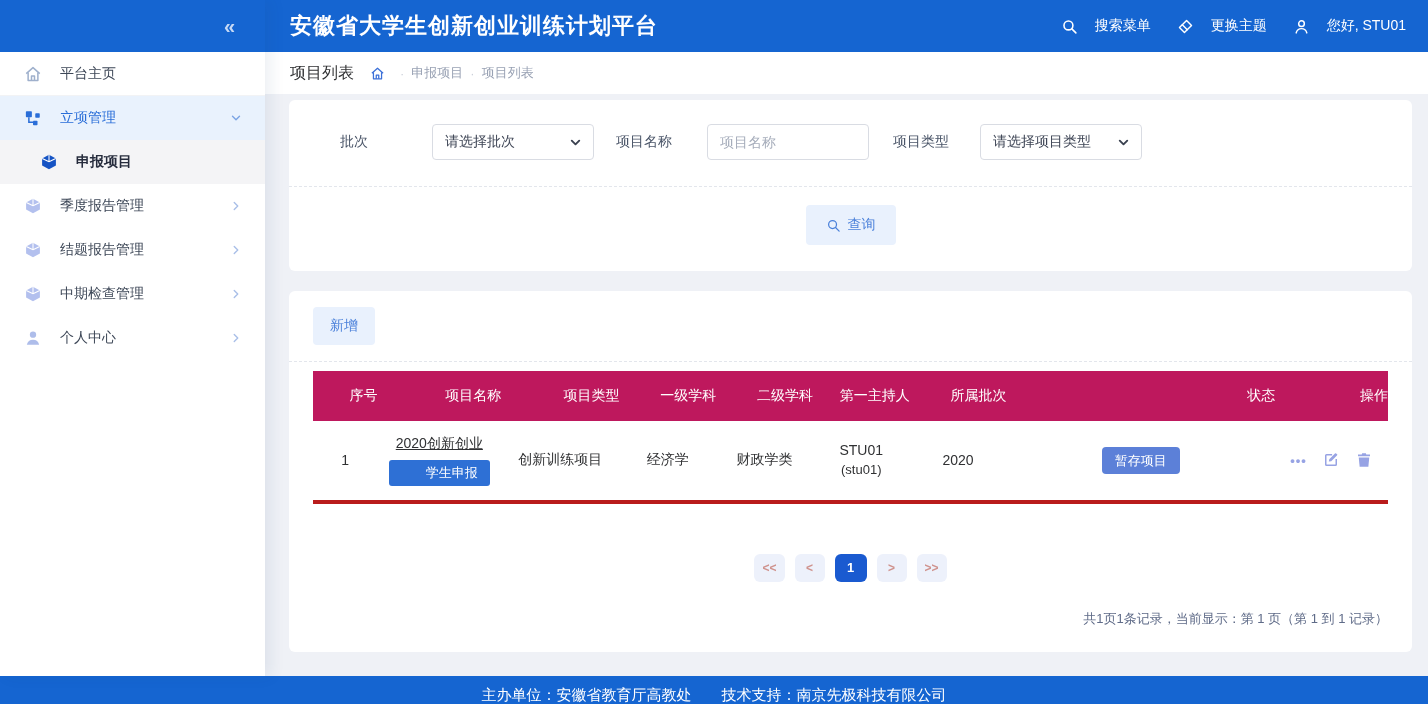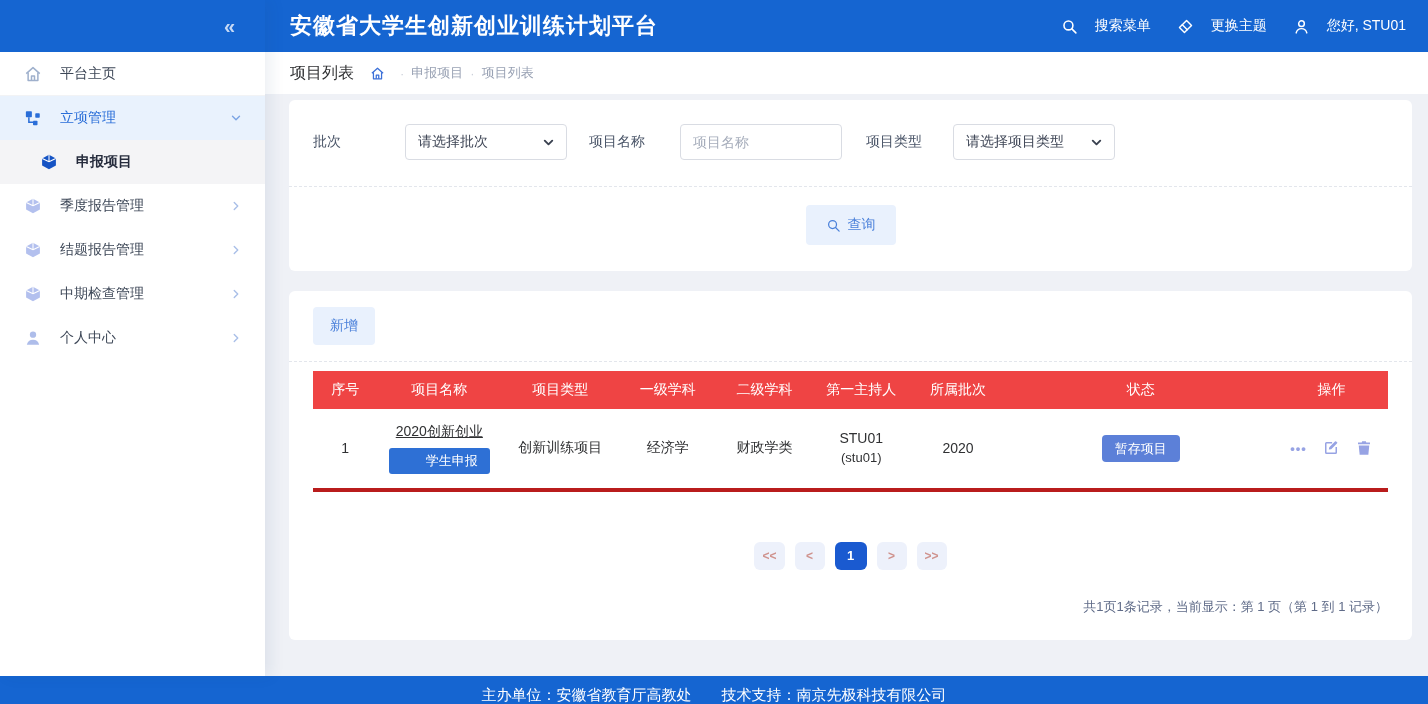--- a/index.html
+++ b/index.html
@@ -42,40 +42,40 @@
   .bc-home svg { width:15px; height:15px; }
   .bc-dot { color:#ccd1da; font-size:13px; margin:0 7px; }
   .bc-crumb { font-size:13px; color:#99a2b4; }
 
   .content { flex:1; padding:6px 16px 0 24px; overflow:hidden; }
   .card { background:#fff; border-radius:6px; }
 
   
   .filter-card { padding:24px 24px 26px; margin-bottom:20px; }
   .filter-row { display:flex; align-items:center; padding-bottom:26px; }
-  .f-label { width:92px; font-size:14px; color:#4a5568; flex:none; }
+  .f-label { width:92px; font-size:14px; color:#4a5568; flex:none;margin-left:27px; }
   .f-label.mid { margin-left:22px; width:91px; }
   .f-label.last { margin-left:24px; width:87px; }
   .select { width:162px; height:36px; border:1px solid #d9dce3; border-radius:4px; display:flex; align-items:center; padding:0 10px 0 12px; cursor:pointer; background:#fff; }
   .select-value { flex:1; font-size:14px; color:#3f4656; }
   .select .sel-chev { display:flex; }
   .select .sel-chev svg { width:15px; height:15px; }
   .text-input { width:162px; height:36px; border:1px solid #d9dce3; border-radius:4px; padding:0 12px; font-size:14px; color:#303133; font-family:inherit; outline:none; }
   .text-input::placeholder { color:#a6adbb; }
   .divider-dashed { border-top:1px dashed #e3e6ec; margin:0 -24px; }
   .query-row { display:flex; justify-content:center; padding-top:18px; }
   .btn-light { background:#e9f1fd; color:#4a80da; border:none; border-radius:4px; font-size:14px; height:40px; padding:0 20px; display:inline-flex; align-items:center; gap:7px; cursor:pointer; font-family:Liberation Serif, serif; }
   .btn-light svg { width:15px; height:15px; }
 
   
   .table-card { padding:16px 24px 24px; }
   .add-row { padding-bottom:16px; }
   .btn-add { height:38px; padding:0 17px; }
   .grid-table { width:100%; border-collapse:collapse; margin-top:9px; }
-  .grid-table thead th { background:#ef4444; color:#fff; font-size:14px; font-weight:normal; height:38px; text-align:center; }
+  .grid-table thead th { background:#be185d; color:#fff; font-size:14px; font-weight:normal; height:50px; text-align:right; }
   .grid-table tbody td { text-align:center; font-size:14px; color:#303133; padding:14px 4px; border-bottom:4px solid #b91c1c; vertical-align:middle; height:70px; }
   .proj-link { color:#303133; text-decoration:underline; display:inline-block; margin-bottom:7px; cursor:pointer; }
   .badge { display:inline-block; color:#fff; font-size:13px; padding:5px 12px; border-radius:3px; line-height:1.2; }
   .badge-apply { background:#2e70d5;padding-left:37px; }
   .badge-status { background:#5c80d8; border-radius:4px; padding:6px 13px; }
   .leader-line { line-height:20px; }
   .leader-sub { font-size:13px; }
   .actions { display:flex; align-items:center; justify-content:center; gap:15px; color:#97a3e4; }
   .actions .ellipsis { font-size:13px; font-weight:bold; letter-spacing:1px; cursor:pointer; }
   .actions svg { width:18px; height:18px; cursor:pointer; }

